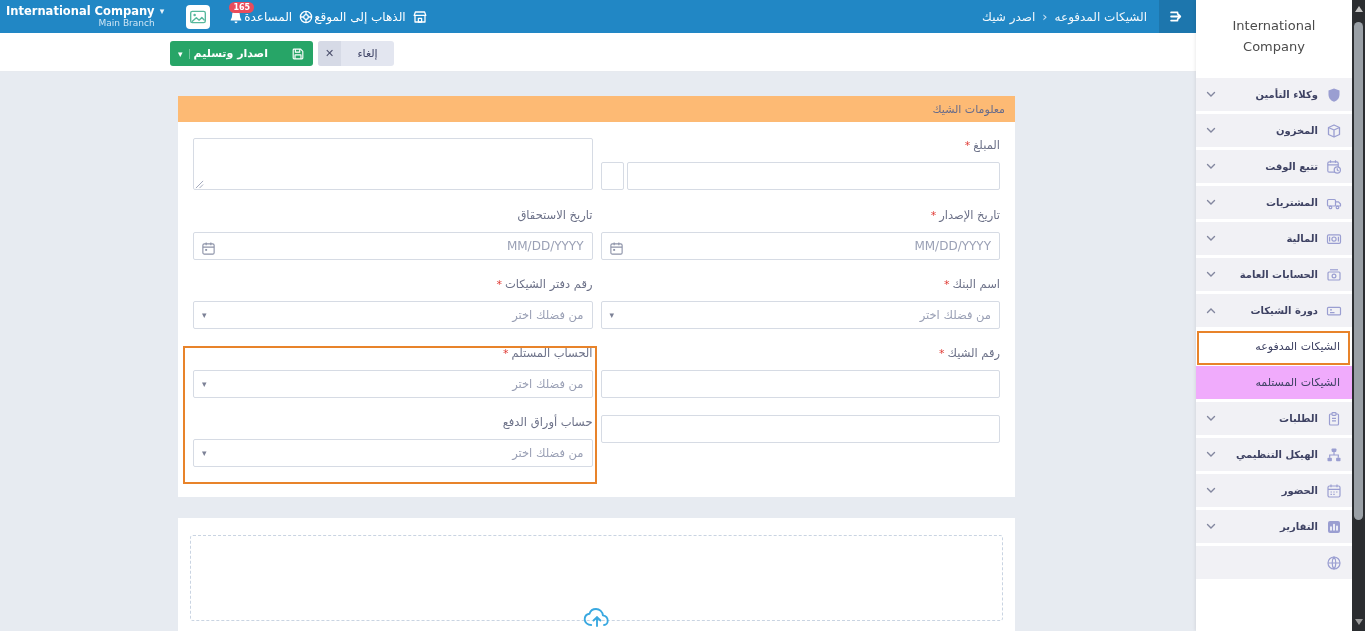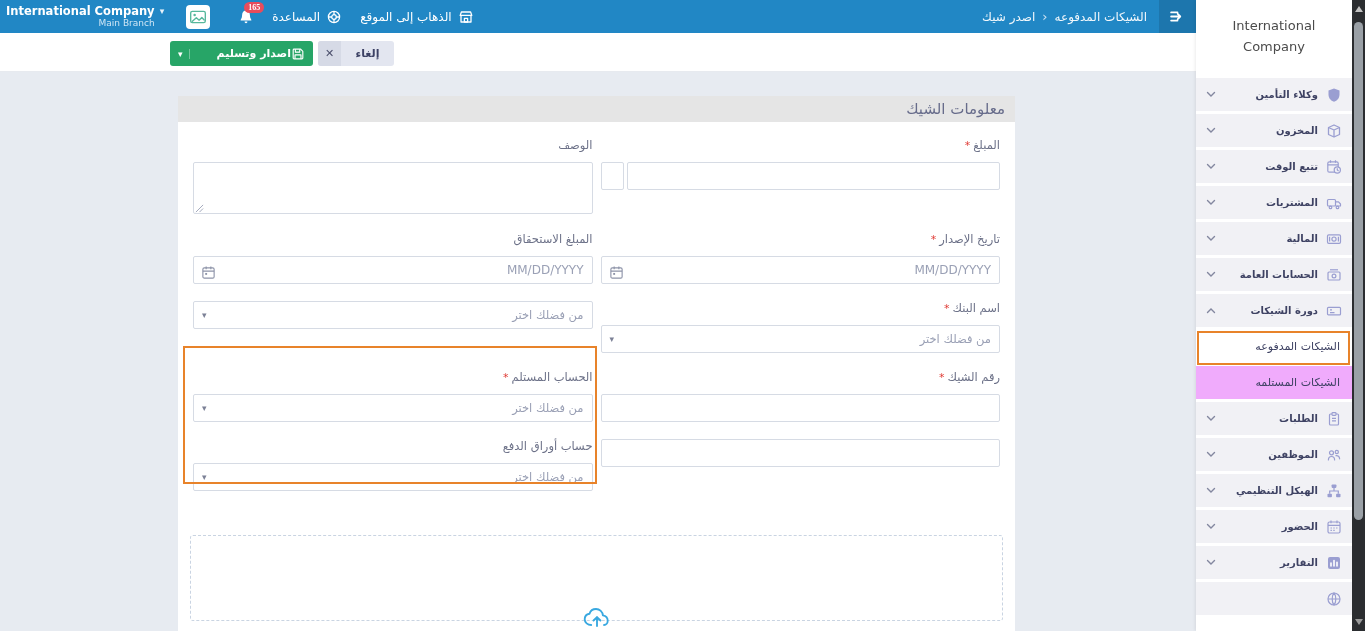--- a/index.html
+++ b/index.html
@@ -19,22 +19,22 @@
     position:absolute; left:0; top:0; width:1196px; height:33px;
     background:#2187c5; display:flex; align-items:center; color:#fff;
   }
   .toggle-btn {
     width:37px; height:33px; background:#1d76ad; display:flex;
     align-items:center; justify-content:center; cursor:pointer; flex:0 0 auto;
   }
   .breadcrumb { display:flex; align-items:center; gap:7px; margin-right:12px; font-size:12px; color:#f2f8fc; }
   .breadcrumb .sep { font-size:13px; color:#cfe4f3; }
   .topbar-spacer { flex:1; }
-  .tb-group { display:flex; align-items:center; gap:6px; margin-left:18px; font-size:12px; color:#fff; cursor:pointer; }
-  .bell-wrap { position:relative; margin-left:28px; cursor:pointer;font-family:Liberation Serif, serif; }
+  .tb-group { display:flex; align-items:center; gap:6px; font-size:12px; color:#fff; cursor:pointer; }
+  .bell-wrap { position:relative; margin-left:18px; cursor:pointer; }
   .badge {
     position:absolute; top:-7px; right:-10px; background:#e84c5c; color:#fff;
     font-size:8px; padding:1px 4px; border-radius:8px; font-weight:bold;
   }
   .avatar-box {
     width:24px; height:24px; background:#fff; border-radius:4px; margin-left:12px;
     display:flex; align-items:center; justify-content:center; cursor:pointer; flex:0 0 auto;
   }
   .company-block { display:flex; align-items:flex-start; gap:5px; margin-left:6px; margin-right:10px; cursor:pointer; }
   .company-names { display:flex; flex-direction:column; align-items:flex-start; direction:ltr; }
@@ -46,38 +46,38 @@
   .actionbar {
     position:absolute; left:0; top:33px; width:1196px; height:39px;
     background:#fff; border-bottom:1px solid #e7eaef;
   }
   .btn-submit {
     position:absolute; left:170px; top:8px; width:143px; height:25px;
     background:#27a567; color:#fff; border:none; border-radius:3px;
     display:flex; align-items:center; padding:0 8px; cursor:pointer;
     font-family:inherit; font-size:11px; font-weight:bold;
   }
-  .btn-submit .lbl { flex:1; text-align:right; }
+  .btn-submit .lbl { flex:1; text-align:left; }
   .btn-submit .caret { font-size:9px; border-left:0; padding-right:6px; margin-right:4px; border-right:1px solid rgba(255,255,255,.35); }
   .btn-cancel {
     position:absolute; left:318px; top:8px; height:25px; width:76px;
     background:#e3e6f0; border:none; border-radius:3px; display:flex; align-items:stretch;
     font-family:inherit; font-size:11px; color:#3d4265; cursor:pointer; overflow:hidden; padding:0;
   }
-  .btn-cancel .lbl { flex:1; display:flex; align-items:center; justify-content:center;font-weight:bold; }
+  .btn-cancel .lbl { flex:1; display:flex; align-items:center; justify-content:center; }
   .btn-cancel .x {
     width:23px; background:#d6dae6; display:flex; align-items:center; justify-content:center;
     font-size:11px; color:#4a4e6b;
   }
 
   
   .card { position:absolute; background:#fff; }
   .card-header {
-    height:26px; background:#e5e5e5; display:flex; align-items:center;
-    padding:0 10px; font-size:15px; color:#676c8b;
+    height:26px; background:#fdba74; display:flex; align-items:center;
+    padding:0 10px; font-size:11px; color:#676c8b;
   }
   .card1 { left:178px; top:96px; width:837px; }
   .card2 { left:178px; top:518px; width:837px; height:113px; }
 
   .form-grid {
     display:grid; grid-template-columns:1fr 1fr; column-gap:8px;
     padding:16px 15px 13px 15px;
   }
   .field { margin-bottom:17px; }
   .field.tall { margin-bottom:14px; }
@@ -250,21 +250,20 @@
       <div class="field tall">
         <span class="f-label">
           <span>المبلغ</span><span class="req">*</span>
         </span>
         <div class="amount-row">
           <input class="t-input main" type="text" style="">
           <span class="addon"></span>
         </div>
       </div>
       <div class="field tall">
-        <span class="f-label">الوصف</span>
         <span class="area-wrap">
           <textarea class="t-area" style=""></textarea>
           <span class="grip">
             <svg width="9" height="9" viewBox="0 0 10 10" stroke="#9aa0b5" stroke-width="1">
                 <path d="M9 1 1 9M9 5 5 9"></path>
               </svg>
           </span>
         </span>
       </div>
 
@@ -277,21 +276,21 @@
           <span class="date-icon">
             <svg width="15" height="15" viewBox="0 0 16 16" fill="none" stroke="#8d93a8" stroke-width="1.2">
               <rect x="2" y="3" width="12" height="11" rx="1.5"></rect>
                 <path d="M2 6.5h12M5.5 1.6v2.8M10.5 1.6v2.8"></path>
                 <rect x="4.5" y="8.5" width="2" height="2" fill="#8d93a8" stroke="none"></rect>
             </svg>
           </span>
         </span>
       </div>
       <div class="field">
-        <span class="f-label">المبلغ الاستحقاق</span>
+        <span class="f-label">تاريخ الاستحقاق</span>
         <span class="date-wrap">
           <input class="t-input" type="text" placeholder="MM/DD/YYYY" style="">
           <span class="date-icon">
             <svg width="15" height="15" viewBox="0 0 16 16" fill="none" stroke="#8d93a8" stroke-width="1.2">
               <rect x="2" y="3" width="12" height="11" rx="1.5"></rect>
                 <path d="M2 6.5h12M5.5 1.6v2.8M10.5 1.6v2.8"></path>
                 <rect x="4.5" y="8.5" width="2" height="2" fill="#8d93a8" stroke="none"></rect>
             </svg>
           </span>
         </span>
@@ -300,20 +299,23 @@
       <div class="field">
         <span class="f-label">
           <span>اسم البنك</span><span class="req">*</span>
         </span>
         <div class="select-box">
           <span class="ph">من فضلك اختر</span>
           <span class="caret">▾</span>
         </div>
       </div>
       <div class="field">
+        <span class="f-label">
+          <span>رقم دفتر الشيكات</span><span class="req">*</span>
+        </span>
         <div class="select-box">
           <span class="ph">من فضلك اختر</span>
           <span class="caret">▾</span>
         </div>
       </div>
 
       <div class="field">
         <span class="f-label">
           <span>رقم الشيك</span><span class="req">*</span>
         </span>
@@ -489,36 +491,20 @@
         </svg>
     </span>
     <span class="lbl">الطلبات</span>
     <span class="chev">
         <svg width="10" height="7" viewBox="0 0 10 7" fill="none" stroke="#83879f" stroke-width="1.4" stroke-linecap="round">
           <path d="M1.5 1.5 5 5l3.5-3.5"></path>
         </svg>
       </span>
   </div>
 
-  <div class="side-item">
-    <span class="icn">
-      <svg width="16" height="16" viewBox="0 0 16 16" fill="none" stroke="#9a9ed1" stroke-width="1.2" stroke-linecap="round">
-          <circle cx="5.5" cy="5.8" r="2"></circle>
-          <path d="M2.4 13c0-2.2 1.5-3.5 3.1-3.5S8.6 10.8 8.6 13"></path>
-          <circle cx="10.8" cy="5" r="1.6"></circle>
-          <path d="M10 8.6c1.8-.3 3.6 1 3.6 3.2"></path>
-        </svg>
-    </span>
-    <span class="lbl">الموظفين</span>
-    <span class="chev">
-        <svg width="10" height="7" viewBox="0 0 10 7" fill="none" stroke="#83879f" stroke-width="1.4" stroke-linecap="round">
-          <path d="M1.5 1.5 5 5l3.5-3.5"></path>
-        </svg>
-      </span>
-  </div>
 
   <div class="side-item">
     <span class="icn">
       <svg width="16" height="16" viewBox="0 0 16 16">
           <rect x="5.6" y="1.5" width="4.8" height="3.4" rx="0.8" fill="#9a9ed1"></rect>
           <rect x="1.5" y="10.8" width="4.4" height="3.4" rx="0.8" fill="#9a9ed1"></rect>
           <rect x="10.1" y="10.8" width="4.4" height="3.4" rx="0.8" fill="#9a9ed1"></rect>
           <path d="M8 4.9V8M3.7 10.8V8h8.6v2.8" fill="none" stroke="#9a9ed1" stroke-width="1.2"></path>
         </svg>
     </span>

